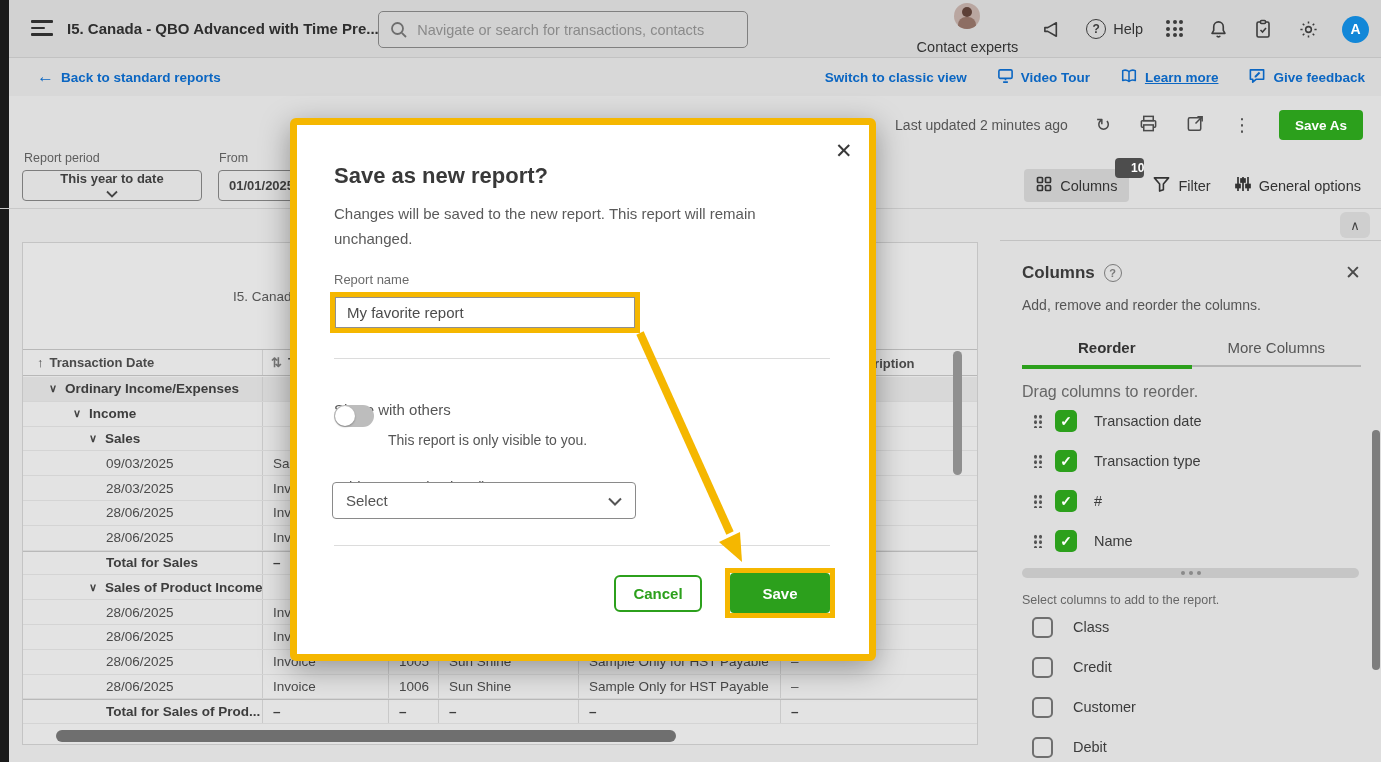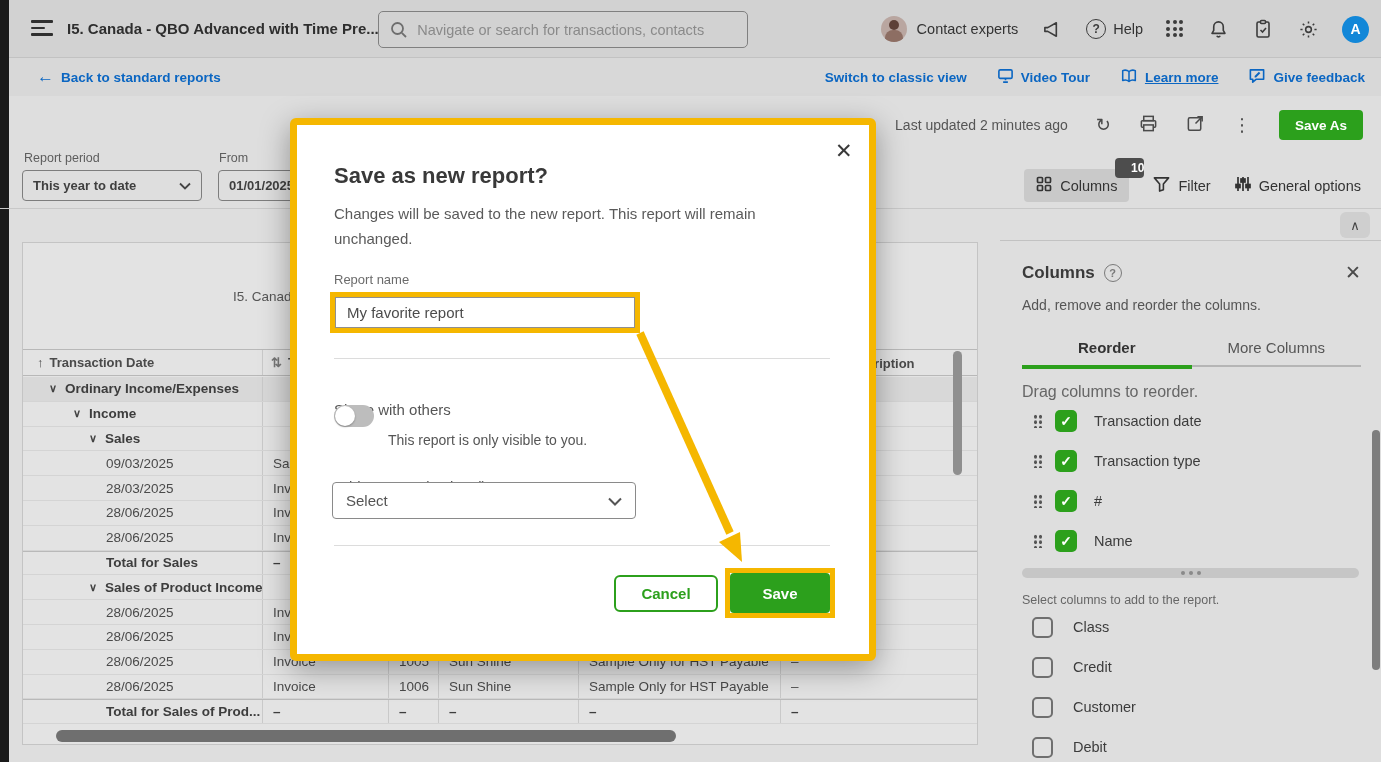--- a/index.html
+++ b/index.html
@@ -104,21 +104,21 @@
   .m-title { position:absolute; left:37px; top:38px; font-size:22px; font-weight:800; color:#393939; }
   .m-body { position:absolute; left:37px; top:77px; width:490px; font-size:15px; color:#5a5a5a; line-height:1.65; }
   .m-label { position:absolute; font-size:13px; color:#6b6b6b; }
   .name-wrap { position:absolute; left:33px; top:167px; width:310px; height:41px; border:5px solid #f5b700; background:#fff; }
   .name-wrap input { width:100%; height:100%; border:1px solid #8f8f8f; padding:0 11px; font-size:15px; color:#4c4c4c; outline:none; font-family:"Liberation Sans",sans-serif; background:#fff; }
   .m-div { position:absolute; left:37px; width:496px; height:1px; background:#dcdcdc; }
   .m-sec { position:absolute; font-size:15px; color:#555;margin-top:23px; }
   .toggle { position:absolute; left:37px; top:280px; width:40px; height:22px; background:#bdbdbd; border-radius:11px; cursor:pointer; }
   .toggle i { position:absolute; left:1px; top:1px; width:20px; height:20px; background:#fff; border-radius:50%; box-shadow:0 1px 2px rgba(0,0,0,.3); }
   .m-select { position:absolute; left:35px; top:357px; width:304px; height:37px; border:1.5px solid #8a8a8a; border-radius:4px; background:#fff; display:flex; align-items:center; justify-content:space-between; padding:0 13px; font-size:15px; color:#555; cursor:pointer; }
-  .cancel-btn { position:absolute; left:317px; top:450px; width:104px; height:37px; background:#fff; border-radius:6px; font-size:15px; font-weight:700; display:flex; align-items:center; justify-content:center; cursor:pointer; }
+  .cancel-btn { position:absolute; left:317px; top:450px; width:88px; height:37px; background:#fff; border-radius:6px; font-size:15px; font-weight:700; display:flex; align-items:center; justify-content:center; cursor:pointer; }
   .save-wrap { position:absolute; left:428px; top:443px; width:110px; height:50px; border:5px solid #f5b700; }
   .save-btn { width:100%; height:100%; border:none; border-radius:4px; color:#fff; font-size:15px; font-weight:700; display:flex; align-items:center; justify-content:center; cursor:pointer; }
   .arrow-svg { position:absolute; left:0; top:0; pointer-events:none; }
 </style>
 </head>
 <body>
 
 <div class="abs edge-strip"></div>
 
 <div class="abs topbar">
@@ -131,21 +131,21 @@
   <div class="abs searchbox">
     <span class="ticon">
       <svg width="18" height="18" viewBox="0 0 18 18" fill="none" stroke="#6e6e6e" stroke-width="1.8">
           <circle cx="7.5" cy="7.5" r="5.5"></circle>
           <line x1="11.8" y1="11.8" x2="16" y2="16"></line>
         </svg>
     </span>
     <input placeholder="Navigate or search for transactions, contacts" style="">
   </div>
   <div class="abs top-right">
-    <div class="flex" style="gap:10px;">
+    <div class="flex" style="gap:10px;flex-direction:column;">
       <span class="avatar-photo"></span>
       <span class="txtbtn">Contact experts</span>
     </div>
     <span class="ticon">
       <svg width="21" height="21" viewBox="0 0 22 22" fill="none" stroke="#3c3c3c" stroke-width="1.7">
           <path d="M3 9v4h3l9 5V4L6 9H3z" stroke-linejoin="round"></path>
         </svg>
     </span>
     <div class="help-wrap">
       <span class="qcircle">?</span>
@@ -232,21 +232,21 @@
     <svg width="19" height="19" viewBox="0 0 20 20" fill="none" stroke="#4a4a4a" stroke-width="1.6">
         <rect x="2.5" y="4" width="13" height="13" rx="1.5"></rect>
         <path d="M10 10l6.5-6.5M12 3h5v5"></path>
       </svg>
   </span>
   <span class="gicon">⋮</span>
   <button class="saveas-btn" style="background:#2ca01c;">Save As</button>
 </div>
 
 <div class="abs fld-label" style="left:24px; top:151px;">Report period</div>
-<div class="abs selbox" style="left:22px; top:170px; width:180px;">
+<div class="abs selbox" style="left:22px; top:170px; width:180px;flex-direction:column;">
   <span>This year to date</span>
   <span><svg width="12" height="8" viewBox="0 0 12 8" fill="none" stroke="#444" stroke-width="1.8">
         <path d="M1 1.5l5 5 5-5"></path>
       </svg></span>
 </div>
 <div class="abs fld-label" style="left:219px; top:151px;text-align:right;">From</div>
 <div class="abs selbox" style="left:218px; top:170px; width:80px; justify-content:flex-start;">
   <span>01/01/2025</span>
 </div>
 

